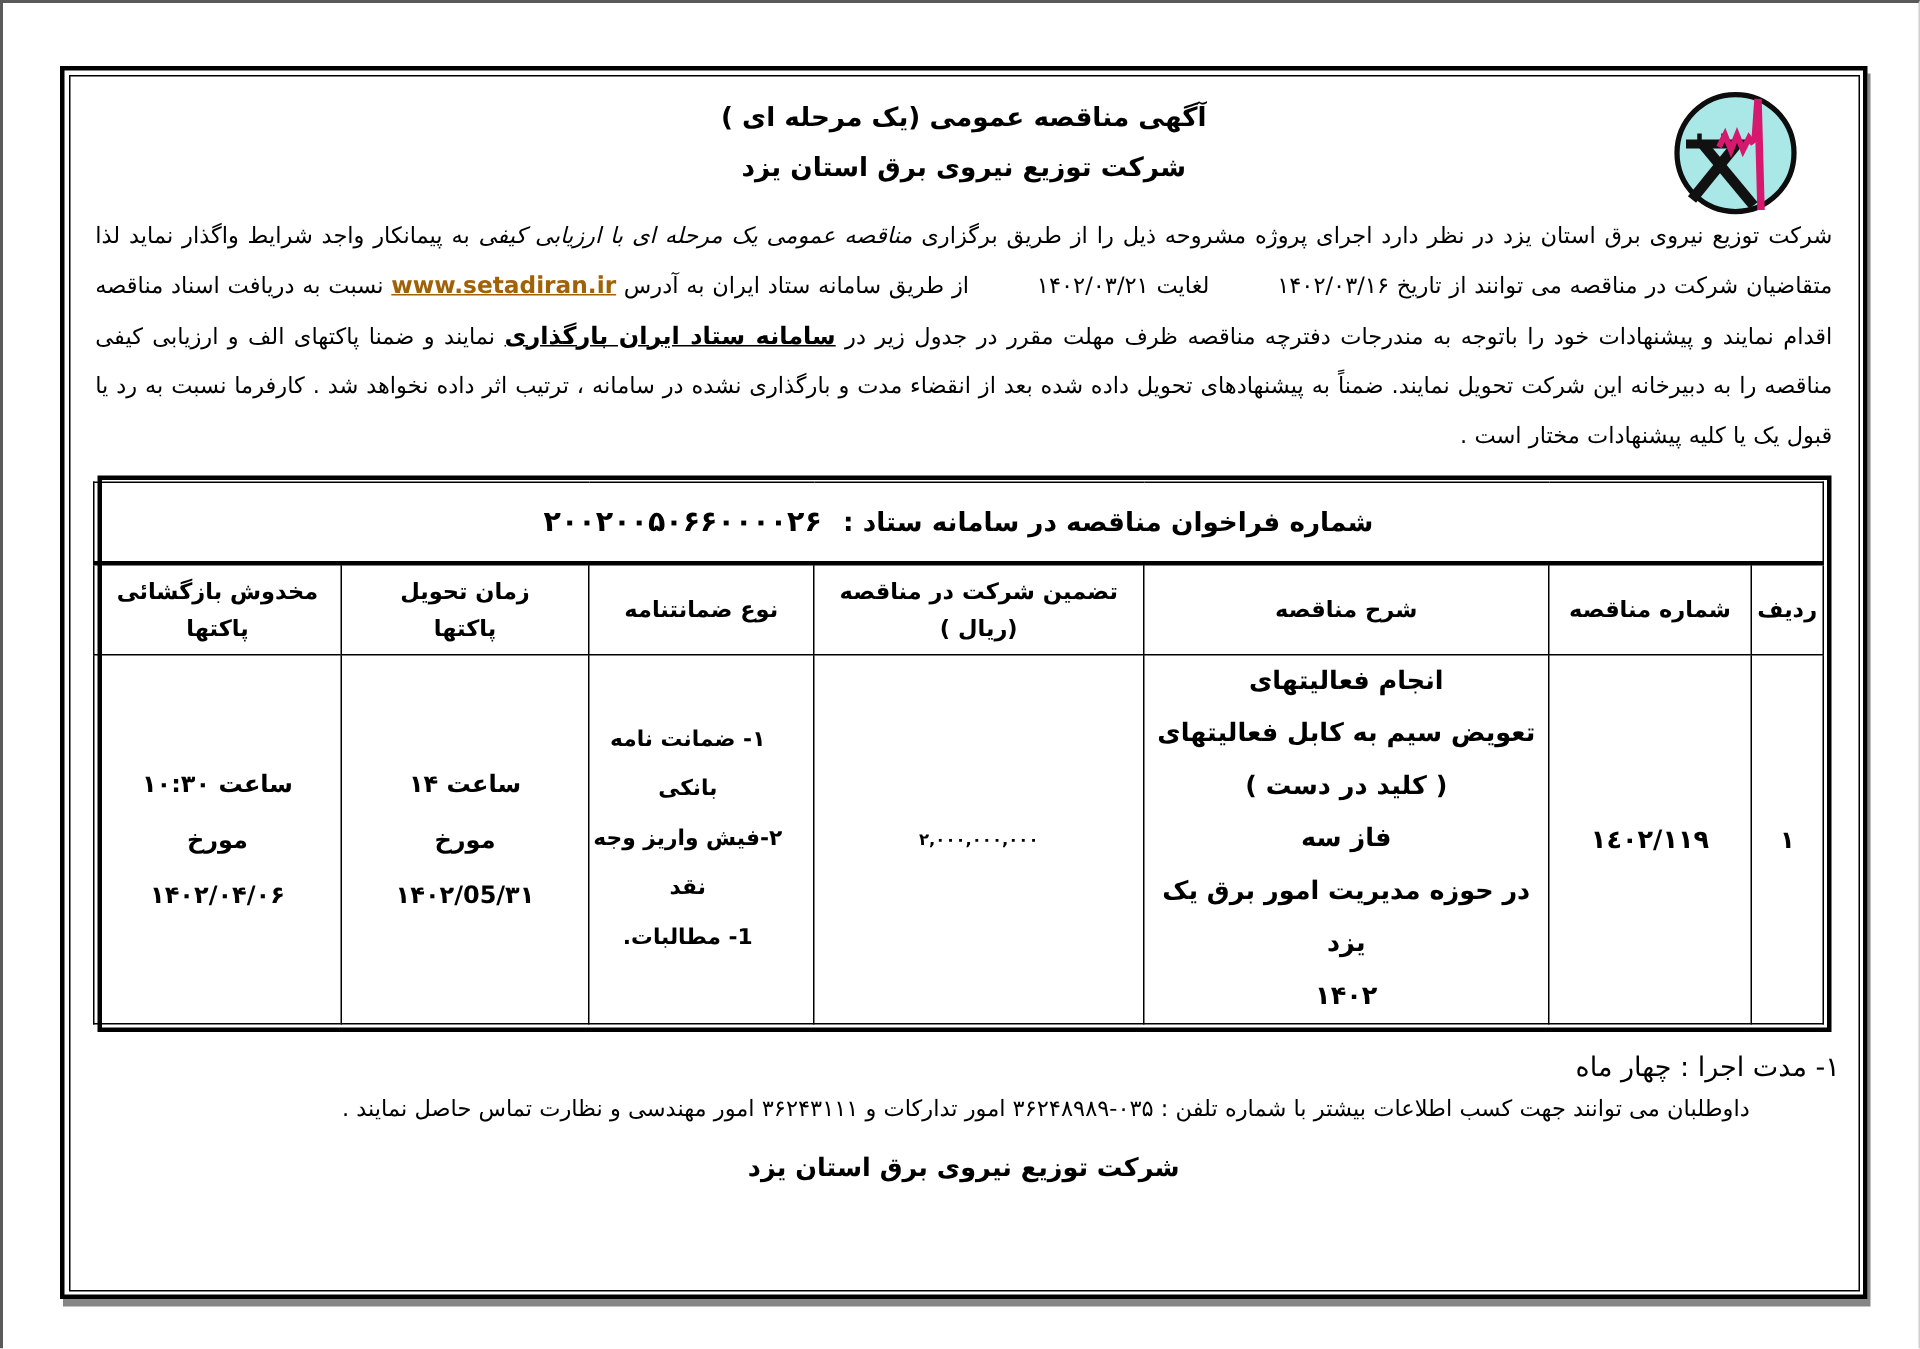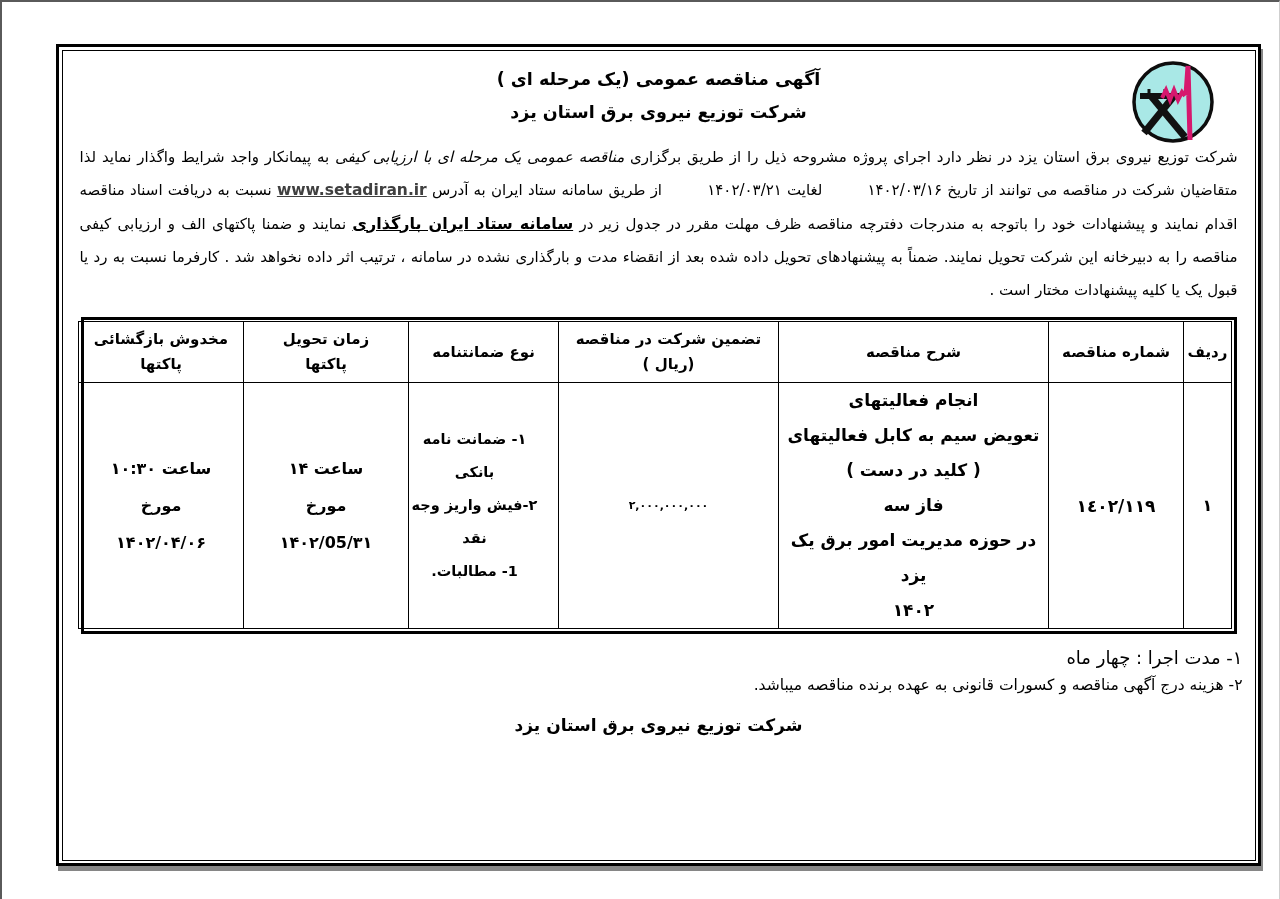--- a/index.html
+++ b/index.html
@@ -2,34 +2,34 @@
 <html lang="fa"><head>
 <meta charset="utf-8">
 <style>
   * { margin:0; padding:0; box-sizing:border-box; }
   html,body { background:#fff; }
   body { width:1280px; height:899px; font-family:"DejaVu Sans", sans-serif; color:#000; }
 
   .sheet { position:relative; width:1280px; height:899px; background:#fff; overflow:hidden;
            border-top:2px solid #5a5a5a; border-left:2px solid #5a5a5a; border-right:1px solid #cfcfcf; }
 
-  .doc-frame { position:absolute; left:54px; top:42px; width:1205px; height:822px;
+  .doc-frame { position:absolute; left:38px; top:42px; width:1205px; height:822px;
                border:3.5px solid #000; padding:2.5px; background:#fff;
                box-shadow:2px 5px 0 #868686; }
   .doc-inner { width:100%; height:100%; border:1.5px solid #000; direction:rtl;
                position:relative; padding-top:8px; }
 
   .doc-header { position:relative; text-align:center; padding-top:4px; }
   .title-line { font-weight:bold; font-size:17.5px; line-height:33px; }
   .logo { position:absolute; top:0px; right:36px; width:92px; height:86px; }
 
   .intro { margin:12px 17px 0 17px; font-size:15px; line-height:33px; text-align:justify; }
   .intro .it  { font-style:italic; }
   .intro .bd  { font-weight:normal;margin-left:40px; }
-  .intro .link{ color:#404040; font-weight:bold; text-decoration:underline; font-size:15.5px; }
+  .intro .link{ color:#a16207; font-weight:bold; text-decoration:underline; font-size:15.5px; }
   .intro .ul  { font-weight:bold; text-decoration:underline; font-size:16px; }
 
   .table-frame { margin:10px 18px 0 18px; border:3.5px solid #000; padding:1.5px; }
   table { border-collapse:collapse; table-layout:fixed; width:100%; border:1px solid #000; }
   th, td { border:1.5px solid #000; text-align:center; vertical-align:middle; padding:0; }
   .caption-cell { border-bottom:3.5px solid #000; height:54px; font-weight:bold; font-size:17.5px; }
   .caption-number { font-size:19px; letter-spacing:5px; margin-right:8px; font-weight:bold; }
   .head-row th { height:61px; font-size:15px; font-weight:bold; white-space:pre-line; line-height:25px; }
   .body-row td { height:219px; }
   .cell-desc div   { font-size:17px; font-weight:bold; line-height:35px; }
@@ -78,20 +78,26 @@
           <colgroup>
             <col style="width:48px">
               <col style="width:135px">
               <col style="width:270px">
             <col style="width:220px">
               <col style="width:150px">
               <col style="width:165px">
               <col style="width:165px">
           </colgroup>
           <tbody>
+              <tr>
+            <td class="caption-cell" colspan="7">
+              <span>شماره فراخوان مناقصه در سامانه ستاد :</span>
+              <span class="caption-number">۲۰۰۲۰۰۵۰۶۶۰۰۰۰۲۶</span>
+            </td>
+          </tr>
           <tr class="head-row">
             <th>ردیف</th>
             <th>شماره مناقصه</th>
             <th>شرح مناقصه</th>
             <th>تضمین شرکت در مناقصه (ریال )</th>
             <th>نوع ضمانتنامه</th>
             <th>زمان تحویل
 پاکتها</th>
             <th>مخدوش  بازگشائی
 پاکتها</th>
@@ -123,20 +129,20 @@
               <div>مورخ</div>
               <div>۱۴۰۲/۰۴/۰۶</div>
             </td>
           </tr>
         </tbody>
           </table>
       </div>
 
       <div class="notes">
         <div class="note note-1">۱- مدت اجرا : چهار ماه</div>
-        <div class="note note-2">۲- هزینه درج آگهی مناقصه و کسورات قانونی به عهده برنده مناقصه میباشد.</div>
+        <div class="note note-4">داوطلبان می توانند جهت کسب اطلاعات بیشتر با شماره تلفن : ۰۳۵-۳۶۲۴۸۹۸۹ امور تدارکات و ۳۶۲۴۳۱۱۱ امور مهندسی و نظارت  تماس حاصل نمایند .</div>
       </div>
 
       <div class="doc-footer">شرکت توزیع نیروی برق استان یزد</div>
 
     </div>
   </div>
 </div>
 
 </body></html>

